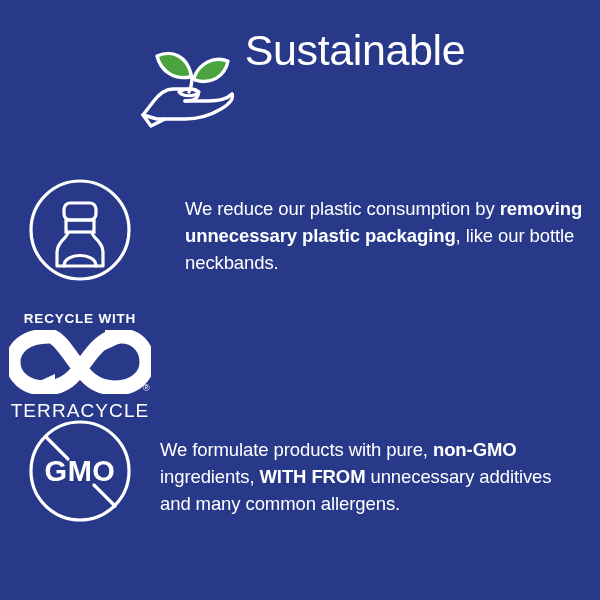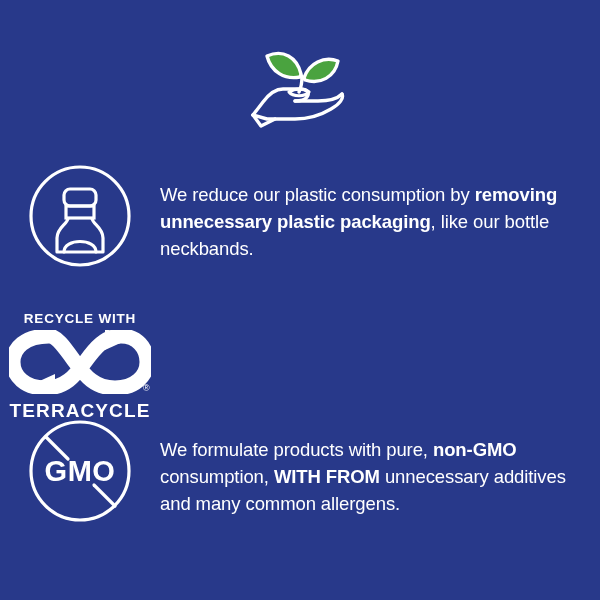--- a/index.html
+++ b/index.html
@@ -57,21 +57,21 @@
   }
 
   
   .row {
     position: absolute;
     left: 0;
     width: 600px;
     display: flex;
     align-items: flex-start;
   }
-  #row-0 { top: 164px; height: 120px; }
+  #row-0 { top: 178px; height: 120px; gap: 25px; }
   #row-1 { top: 305px; height: 120px; }
   #row-2 { top: 419px; height: 125px; }
 
   .row-icon {
     flex: 0 0 160px;
     width: 160px;
     display: flex;
     align-items: flex-start;
     justify-content: center;
   }
@@ -113,21 +113,21 @@
   }
   #tc-mark {
     width: 142px;
     height: 64px;
     margin-top: 3px;
     position: relative;
   }
   #tc-bottom {
     color: #ffffff;
     font-size: 19px;
-    font-weight: 700;
+    font-weight: 400;
     letter-spacing: 1.1px;
     line-height: 21px;
     margin-top: 6px;
     white-space: nowrap;
   }
 </style>
 </head>
 <body style="background: rgb(40, 57, 138);">
 
 <div id="page" style="background: rgb(40, 57, 138);">
@@ -148,20 +148,21 @@
         <path d="M8 85 L 18 72 C 24 64, 31 59, 38 59 L 55 59" fill="none" stroke="#ffffff" stroke-width="3.4" stroke-linecap="round" stroke-linejoin="round"></path>
         <path d="M55 59 C 62 59, 65 63, 62 67 C 60 70, 55 71, 50 71" fill="none" stroke="#ffffff" stroke-width="3.4" stroke-linecap="round" stroke-linejoin="round"></path>
         <path d="M50 71 L 73 71 C 85 71, 93 68, 97 64" fill="none" stroke="#ffffff" stroke-width="3.4" stroke-linecap="round" stroke-linejoin="round"></path>
         <path d="M97 64 C 99 68, 95 74, 86 79 C 76 85, 62 89, 50 89 L 22 89 L 8 85" fill="none" stroke="#ffffff" stroke-width="3.4" stroke-linecap="round" stroke-linejoin="round"></path>
 
         <path d="M8 85 L 16 96 L 30 89" fill="none" stroke="#ffffff" stroke-width="3.4" stroke-linecap="round" stroke-linejoin="round"></path>
       </svg>
     </div>
 
     <div id="header-title">
+      <div class="title-line">Sustainable</div>
     </div>
 
   </div>
 
   <div class="row" id="row-0">
 
     <div class="row-icon">
       <svg class="circle-icon" viewBox="0 0 104 104" aria-hidden="true">
         <circle cx="52" cy="52" r="49" fill="none" stroke="#ffffff" stroke-width="3.2"></circle>
 
@@ -222,18 +223,18 @@
         <circle cx="52" cy="52" r="49" fill="none" stroke="#ffffff" stroke-width="3.2"></circle>
 
         <line x1="18" y1="18" x2="40" y2="40" stroke="#ffffff" stroke-width="3.2" stroke-linecap="round"></line>
 
         <line x1="66" y1="66" x2="87" y2="87" stroke="#ffffff" stroke-width="3.2" stroke-linecap="round"></line>
         <text x="52" y="62" fill="#ffffff" text-anchor="middle" font-family="Liberation Sans, sans-serif" font-size="29" font-weight="700" letter-spacing="0.5">GMO</text>
       </svg>
     </div>
 
     <div class="row-text">
-      <span>We formulate products with pure, </span><b>non-GMO</b><span> consumption, </span><b>WITH FROM</b><span> unnecessary additives and many common allergens.</span>
+      <span>We formulate products with pure, </span><b>non-GMO</b><span> ingredients, </span><b>WITH FROM</b><span> unnecessary additives and many common allergens.</span>
     </div>
 
   </div>
 
 </div>
 
 </body></html>

